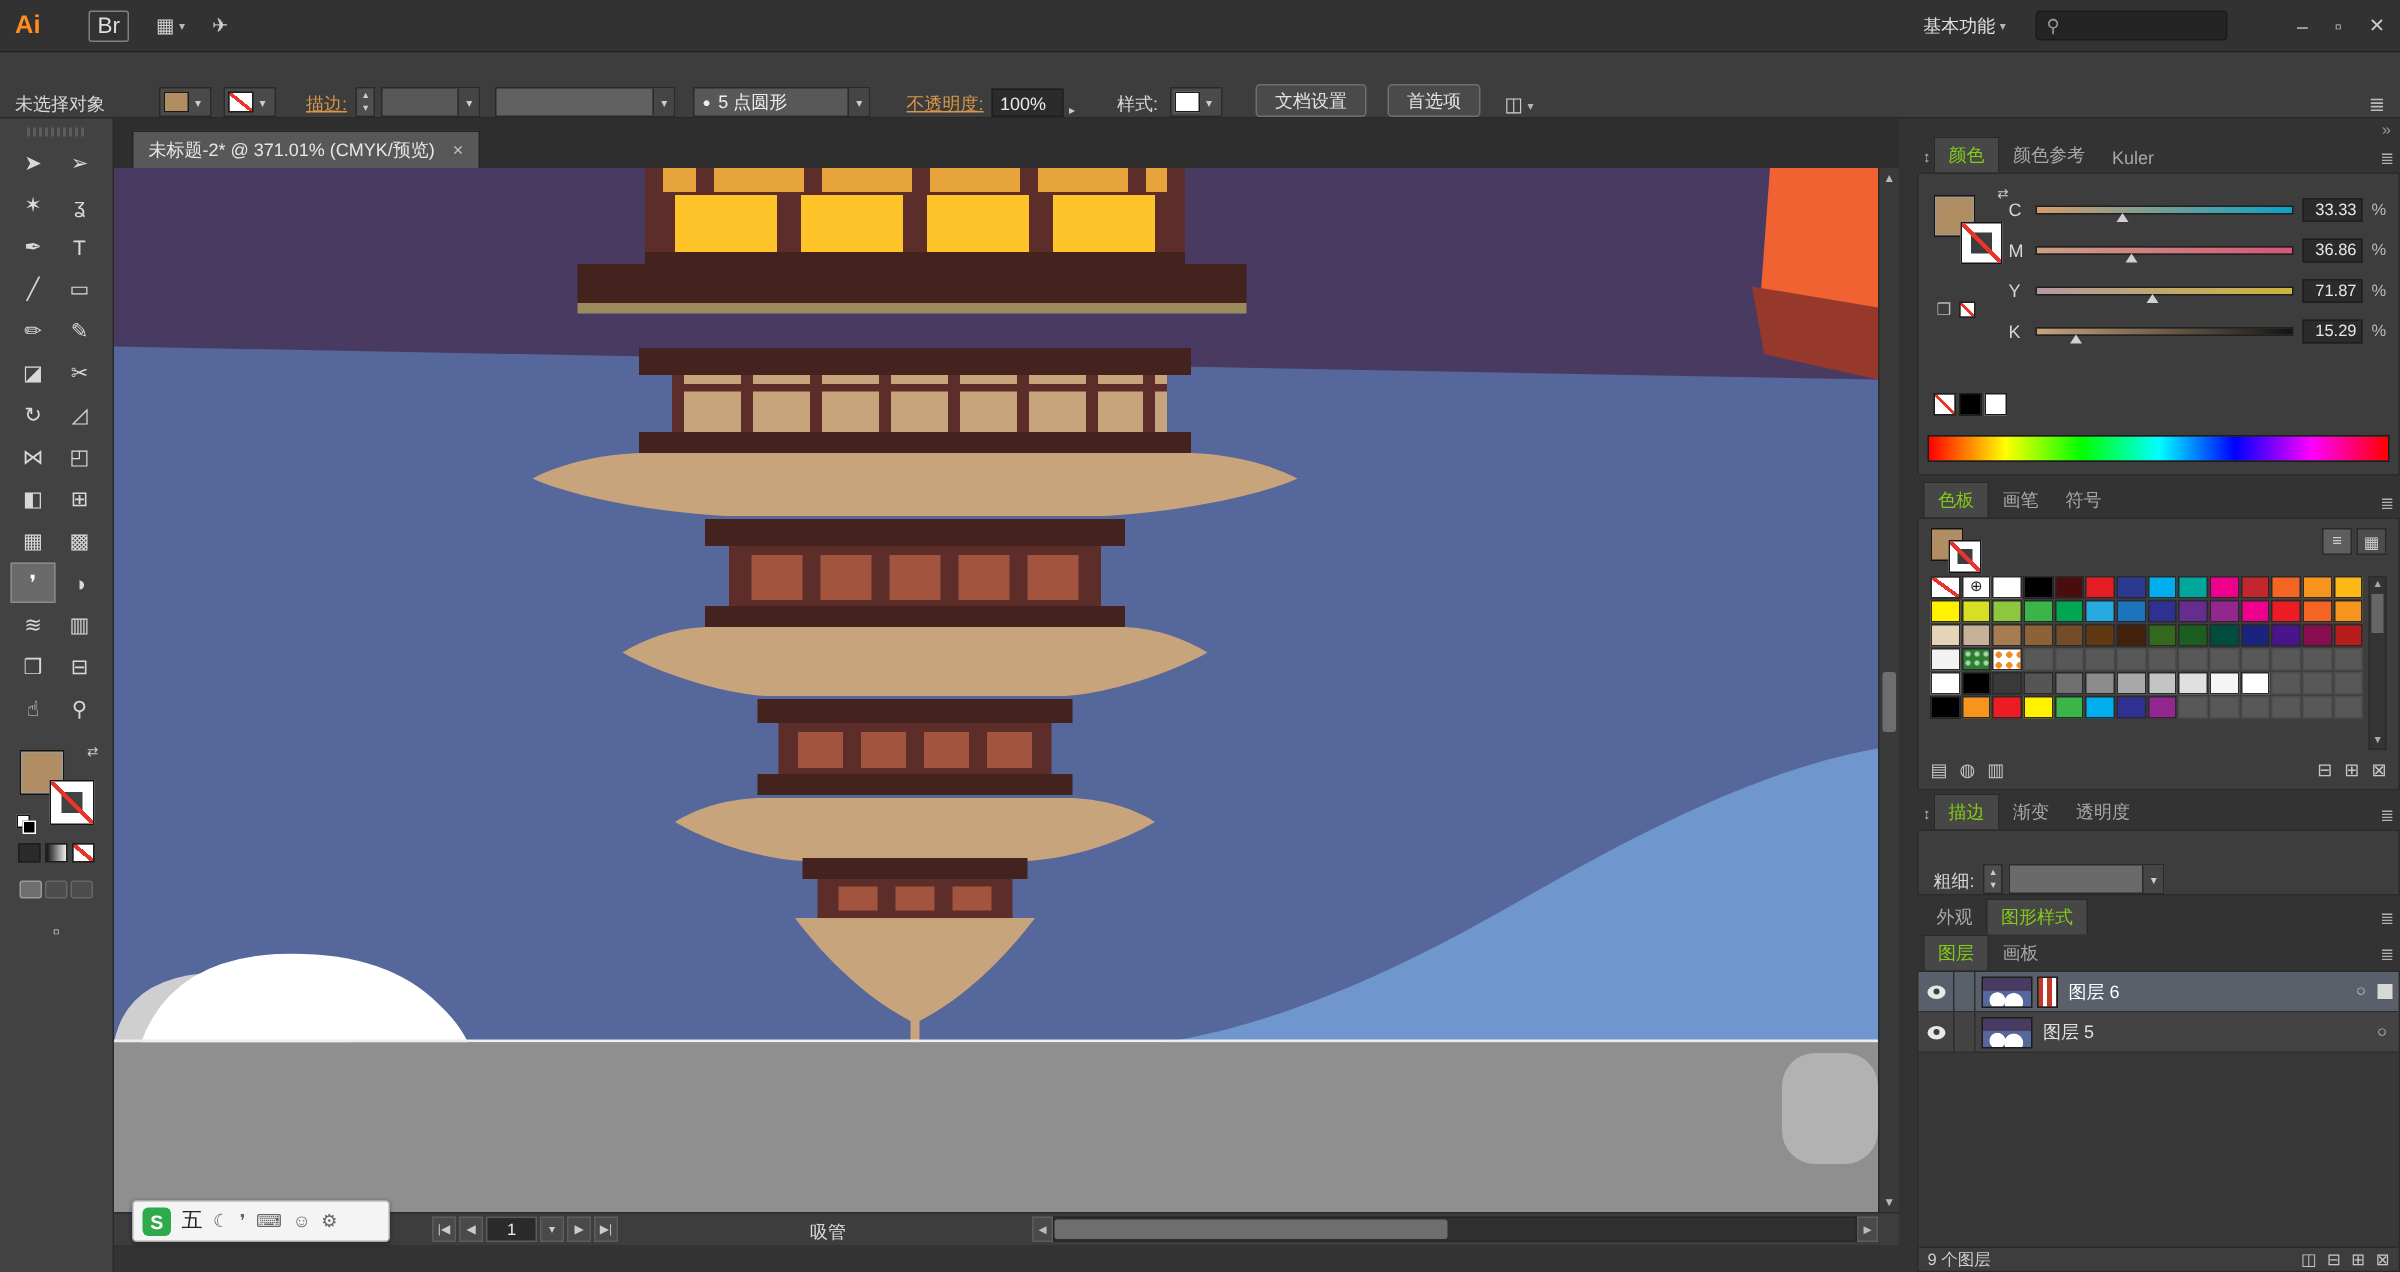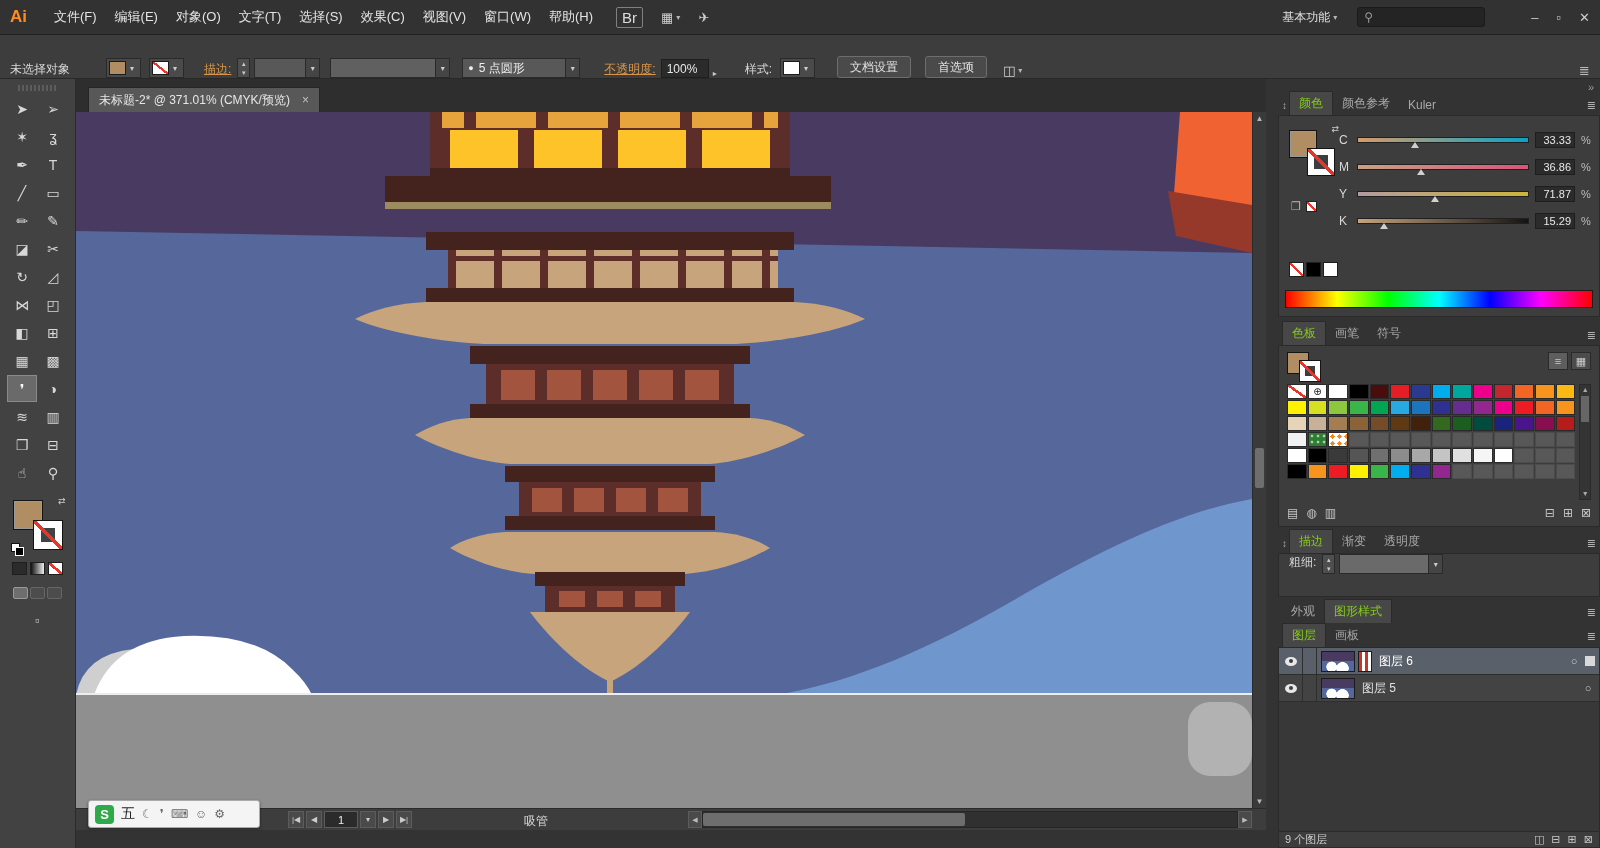--- a/index.html
+++ b/index.html
@@ -73,21 +73,21 @@
 .canvas-area svg{display:block}
 .vscroll{width:14px;background:#3a3a3a;border-left:1px solid #2b2b2b;position:relative;font-size:8px;color:#b8b8b8}
 .vscroll .sarrow{height:13px;display:flex;align-items:center;justify-content:center}
 .vscroll .sarrow.bot{position:absolute;bottom:0;left:0;right:0}
 .vthumb{position:absolute;left:2px;top:336px;width:9px;height:40px;background:#6e6e6e;border-radius:2px}
 .bottombar{height:22px;background:#3d3d3d;border-top:1px solid #2b2b2b;position:relative;flex:0 0 22px}
 .bottom-filler{height:18px;background:#333;flex:0 0 18px}
 .nav{position:absolute;left:212px;top:2px;display:flex;gap:2px;align-items:center}
 .navbtn{min-width:16px;height:17px;background:#4a4a4a;border:1px solid #5c5c5c;color:#ccc;font-size:8px;display:flex;align-items:center;justify-content:center;padding:0 2px}
 .navbtn.field{background:#2b2b2b;min-width:34px;color:#eee;font-size:11px}
-.toolhint{position:absolute;left:448px;top:4px;color:#d8d8d8;font-size:12px}
+.toolhint{position:absolute;left:464px;top:4px;color:#d8d8d8;font-size:12px}
 .hscroll{position:absolute;left:612px;top:2px;width:564px;height:17px;display:flex}
 .hscroll .harrow{width:14px;background:#4a4a4a;border:1px solid #5c5c5c;color:#bbb;font-size:7px;display:flex;align-items:center;justify-content:center}
 .htrack{flex:1;background:#303030;border:1px solid #262626;position:relative}
 .hthumb{position:absolute;left:0;top:1px;height:13px;width:262px;background:#6e6e6e;border-radius:2px}
 
 
 .ime{position:absolute;left:12px;bottom:20px;height:28px;width:172px;background:#f4f4f4;border:1px solid #aaa;border-radius:3px;display:flex;align-items:center;gap:7px;padding:0 6px;z-index:20;box-shadow:0 1px 3px rgba(0,0,0,.4)}
 .ime-logo{width:19px;height:19px;background:#2faa4a;color:#fff;border-radius:4px;font-weight:bold;font-size:13px;display:flex;align-items:center;justify-content:center}
 .ime-mode{color:#222;font-size:14px}
 .ime-ic{color:#666;font-size:12px}
@@ -150,21 +150,21 @@
 .sw.patDots{background:radial-gradient(#f08a20 2px,transparent 2.1px) 0 0/7px 7px,#fff}
 .sw.empty{background:#585858;border-color:#4c4c4c}
 .swsb{width:12px;margin-left:4px;background:#343434;border:1px solid #2a2a2a;position:relative;font-size:7px;color:#aaa;text-align:center}
 .swsb .up{line-height:10px}.swsb .dn{position:absolute;bottom:0;left:0;right:0;line-height:10px}
 .swsb .th{position:absolute;left:1px;top:11px;width:8px;height:26px;background:#666}
 .swbtns{height:22px;display:flex;align-items:center;gap:8px;padding-top:4px}
 .swbtn{color:#c6c6c6;font-size:12px}
 .swbtn.push{margin-left:auto}
 
 
-.strokebody{height:44px;display:flex;align-items:flex-start;padding:0 10px;gap:0}
+.strokebody{height:44px;display:flex;align-items:flex-end;padding:0 10px;gap:0}
 
 
 .layerswrap{flex:1;display:flex;flex-direction:column}
 .lrows{display:fl
 ex;flex-direction:column}
 .lrow{height:27px;display:flex;align-items:center;border-bottom:1px solid #2e2e2e;background:#434343;color:#e0e0e0}
 .lrow.selected{background:var(--c-selected-layer-bg);color:#fff}
 .eyecell{width:24px;align-self:stretch;border-right:1px solid #2e2e2e;display:flex;align-items:center;justify-content:center}
 .eye{width:12px;height:9px;background:#e8e8e8;border-radius:50%;position:relative}
 .eye::after{content:"";position:absolute;left:4px;top:2.5px;width:4px;height:4px;background:#3d3d3d;border-radius:50%}
@@ -182,31 +182,20 @@
 .lbtn{color:#c6c6c6;font-size:11px}
 .lbtns{margin-left:auto;display:flex;gap:7px}
 </style>
 </head>
 <body>
 
 <div id="app">
 
   <header class="menubar">
     <span class="ai-logo">Ai</span>
-    <nav class="menus">
-        <span class="menu-item">文件(F)</span>
-        <span class="menu-item">编辑(E)</span>
-        <span class="menu-item">对象(O)</span>
-        <span class="menu-item">文字(T)</span>
-        <span class="menu-item">选择(S)</span>
-        <span class="menu-item">效果(C)</span>
-        <span class="menu-item">视图(V)</span>
-        <span class="menu-item">窗口(W)</span>
-        <span class="menu-item">帮助(H)</span>
-      </nav>
     <span class="br-btn">Br</span>
     <span class="mb-icon">
         <span>▦</span>
         <span class="dd">▾</span>
       </span>
     <span class="mb-icon">✈</span>
     <span class="mb-spacer"></span>
     <span class="workspace">
         <span>基本功能</span>
         <span class="dd">▾</span>

